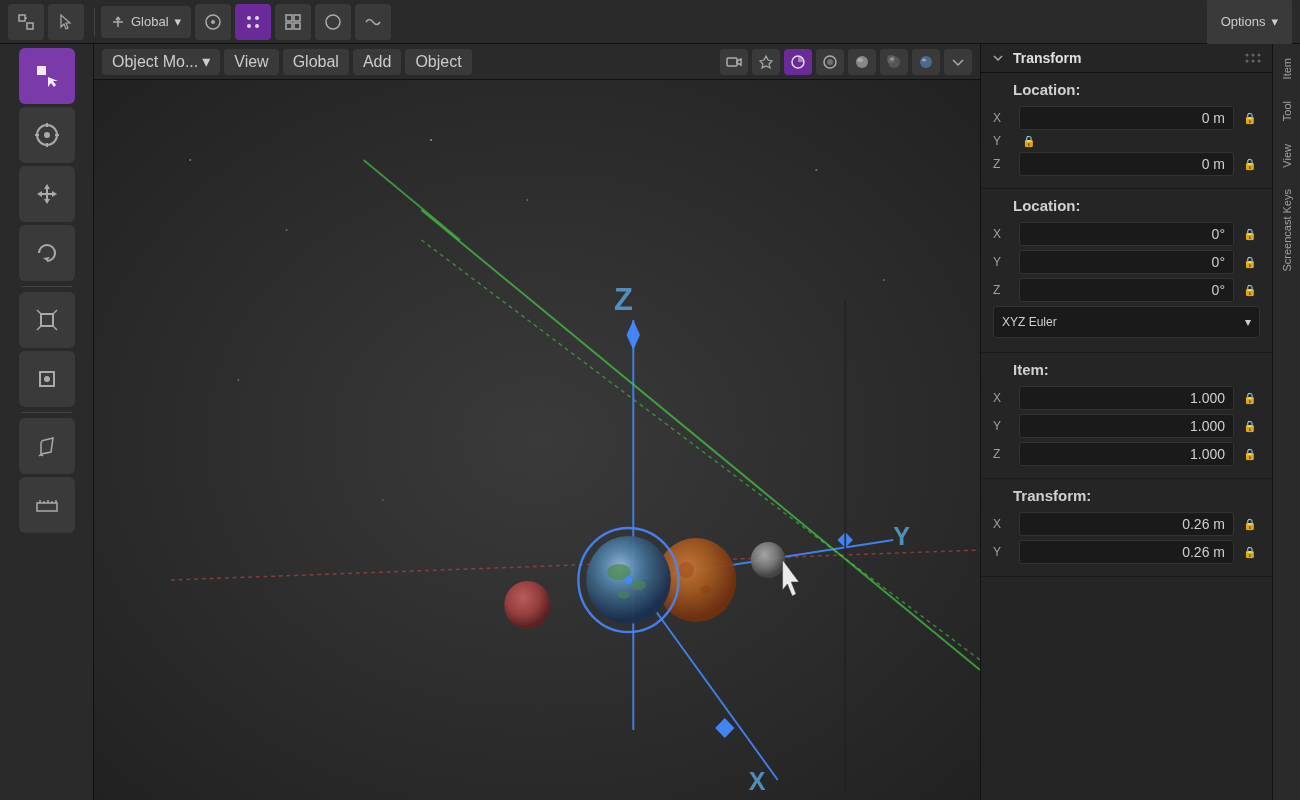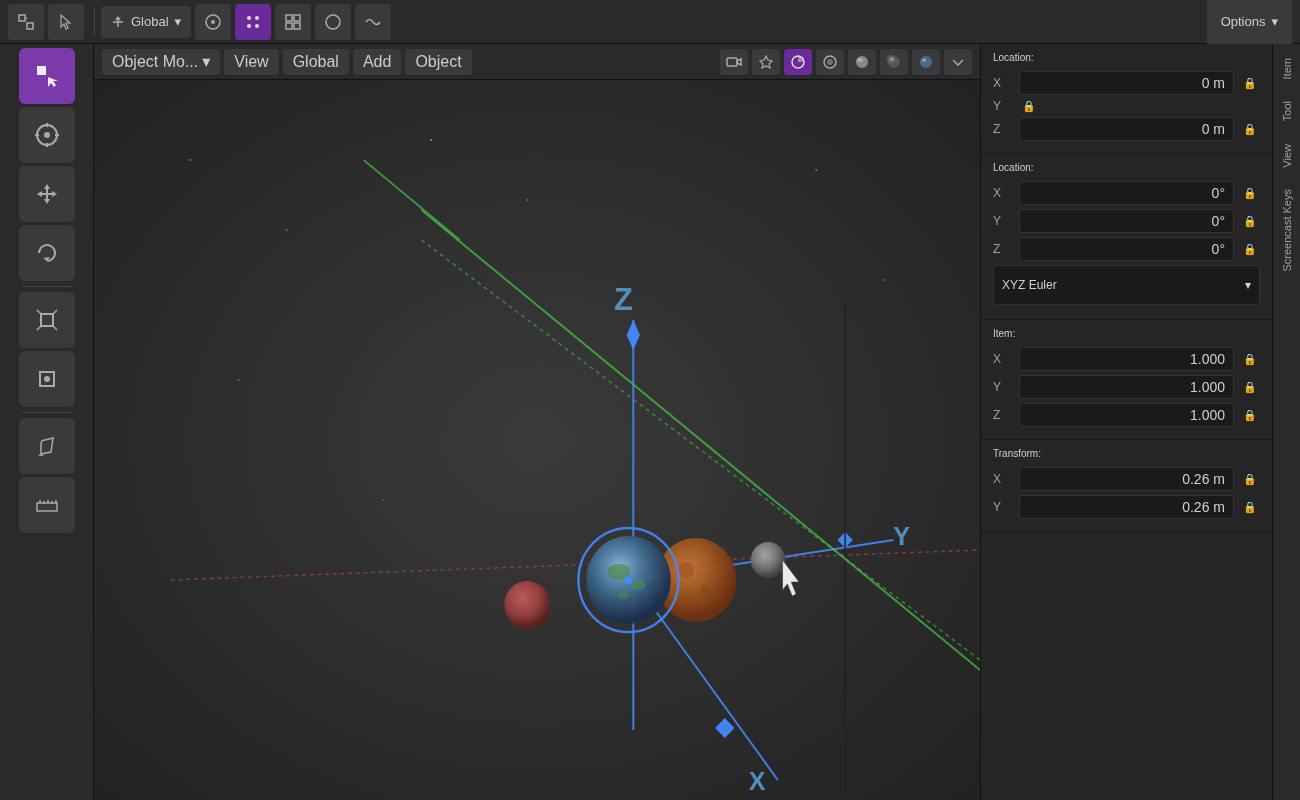--- a/index.html
+++ b/index.html
@@ -190,24 +190,25 @@
       font-weight: bold;
       color: #e0e0e0;
       flex: 1;
     }
 
     .section {
       padding: 8px 12px;
       border-bottom: 1px solid #1a1a1a;
     }
     .section-header {
-      font-size: 10px;
-      font-weight: normal;
+      font-size: 15px;
+      font-weight: bold;
       color: #d0d0d0;
       margin-bottom: 8px;
+      margin-left: 20px;
     }
     .prop-row {
       display: flex;
       align-items: center;
       margin-bottom: 4px;
       gap: 6px;
     }
     .prop-label {
       width: 20px;
       color: #a0a0a0;
@@ -236,21 +237,21 @@
       width: 100%;
       background: #1a1a1a;
       border: 1px solid #333;
       border-radius: 3px;
       color: #d0d0d0;
       padding: 3px 8px;
       font-size: 12px;
       display: flex;
       align-items: center;
       justify-content: space-between;
-      height: 40px;
+      height: 32px;
       margin-bottom: 6px;
       cursor: pointer;
     }
 
     
     #side-tabs {
       width: 28px;
       background: #2a2a2a;
       display: flex;
       flex-direction: column;
@@ -576,20 +577,34 @@
         <circle cx="450" cy="525" r="24" fill="url(#red-grad)" opacity="0.9"></circle>
 
         <polygon points="715,480 715,510 720,504 725,516 729,514 724,502 732,502" fill="white" stroke="#333" stroke-width="0.5" opacity="0.9"></polygon>
       </svg>
     </div>
   </div>
 
   <div id="right-panel">
     <div id="properties-panel">
 
+      <div id="panel-header">
+        <svg width="14" height="14" viewBox="0 0 14 14" fill="none">
+          <path d="M3 5 L7 9 L11 5" stroke="#aaa" stroke-width="1.5" fill="none"></path>
+        </svg>
+        <span class="panel-title">Transform</span>
+        <svg width="18" height="10" viewBox="0 0 18 10" fill="none">
+          <circle cx="3" cy="2" r="1.5" fill="#666"></circle>
+          <circle cx="9" cy="2" r="1.5" fill="#666"></circle>
+          <circle cx="15" cy="2" r="1.5" fill="#666"></circle>
+          <circle cx="3" cy="8" r="1.5" fill="#666"></circle>
+          <circle cx="9" cy="8" r="1.5" fill="#666"></circle>
+          <circle cx="15" cy="8" r="1.5" fill="#666"></circle>
+        </svg>
+      </div>
 
       <div class="section">
         <div class="section-header">Location:</div>
         <div class="prop-row">
           <span class="prop-label">X</span>
           <div class="prop-value">0 m</div>
           <span class="lock-icon">🔒</span>
         </div>
         <div class="prop-row">
           <span class="prop-label">Y</span>

